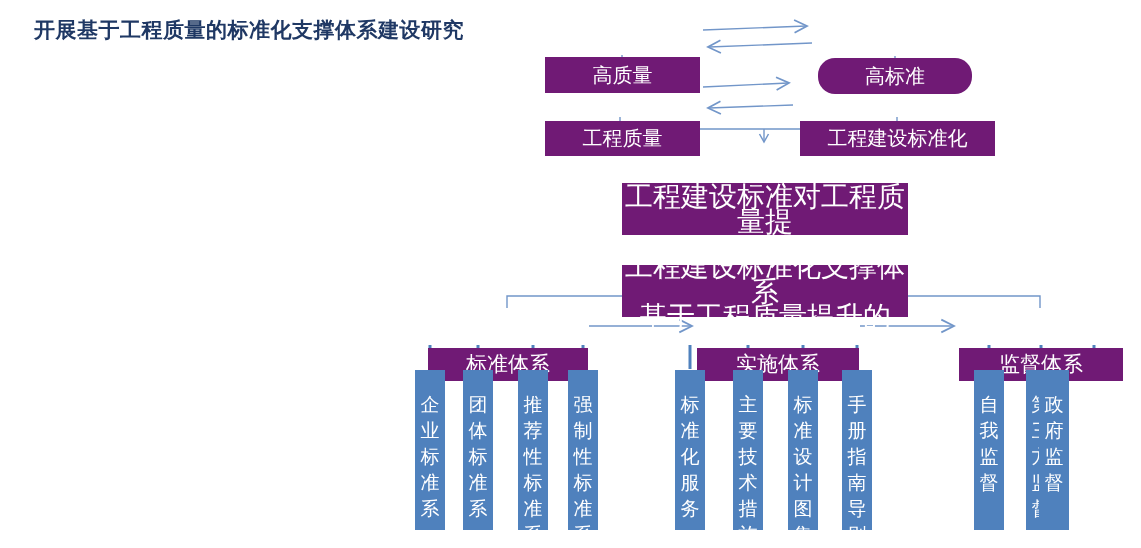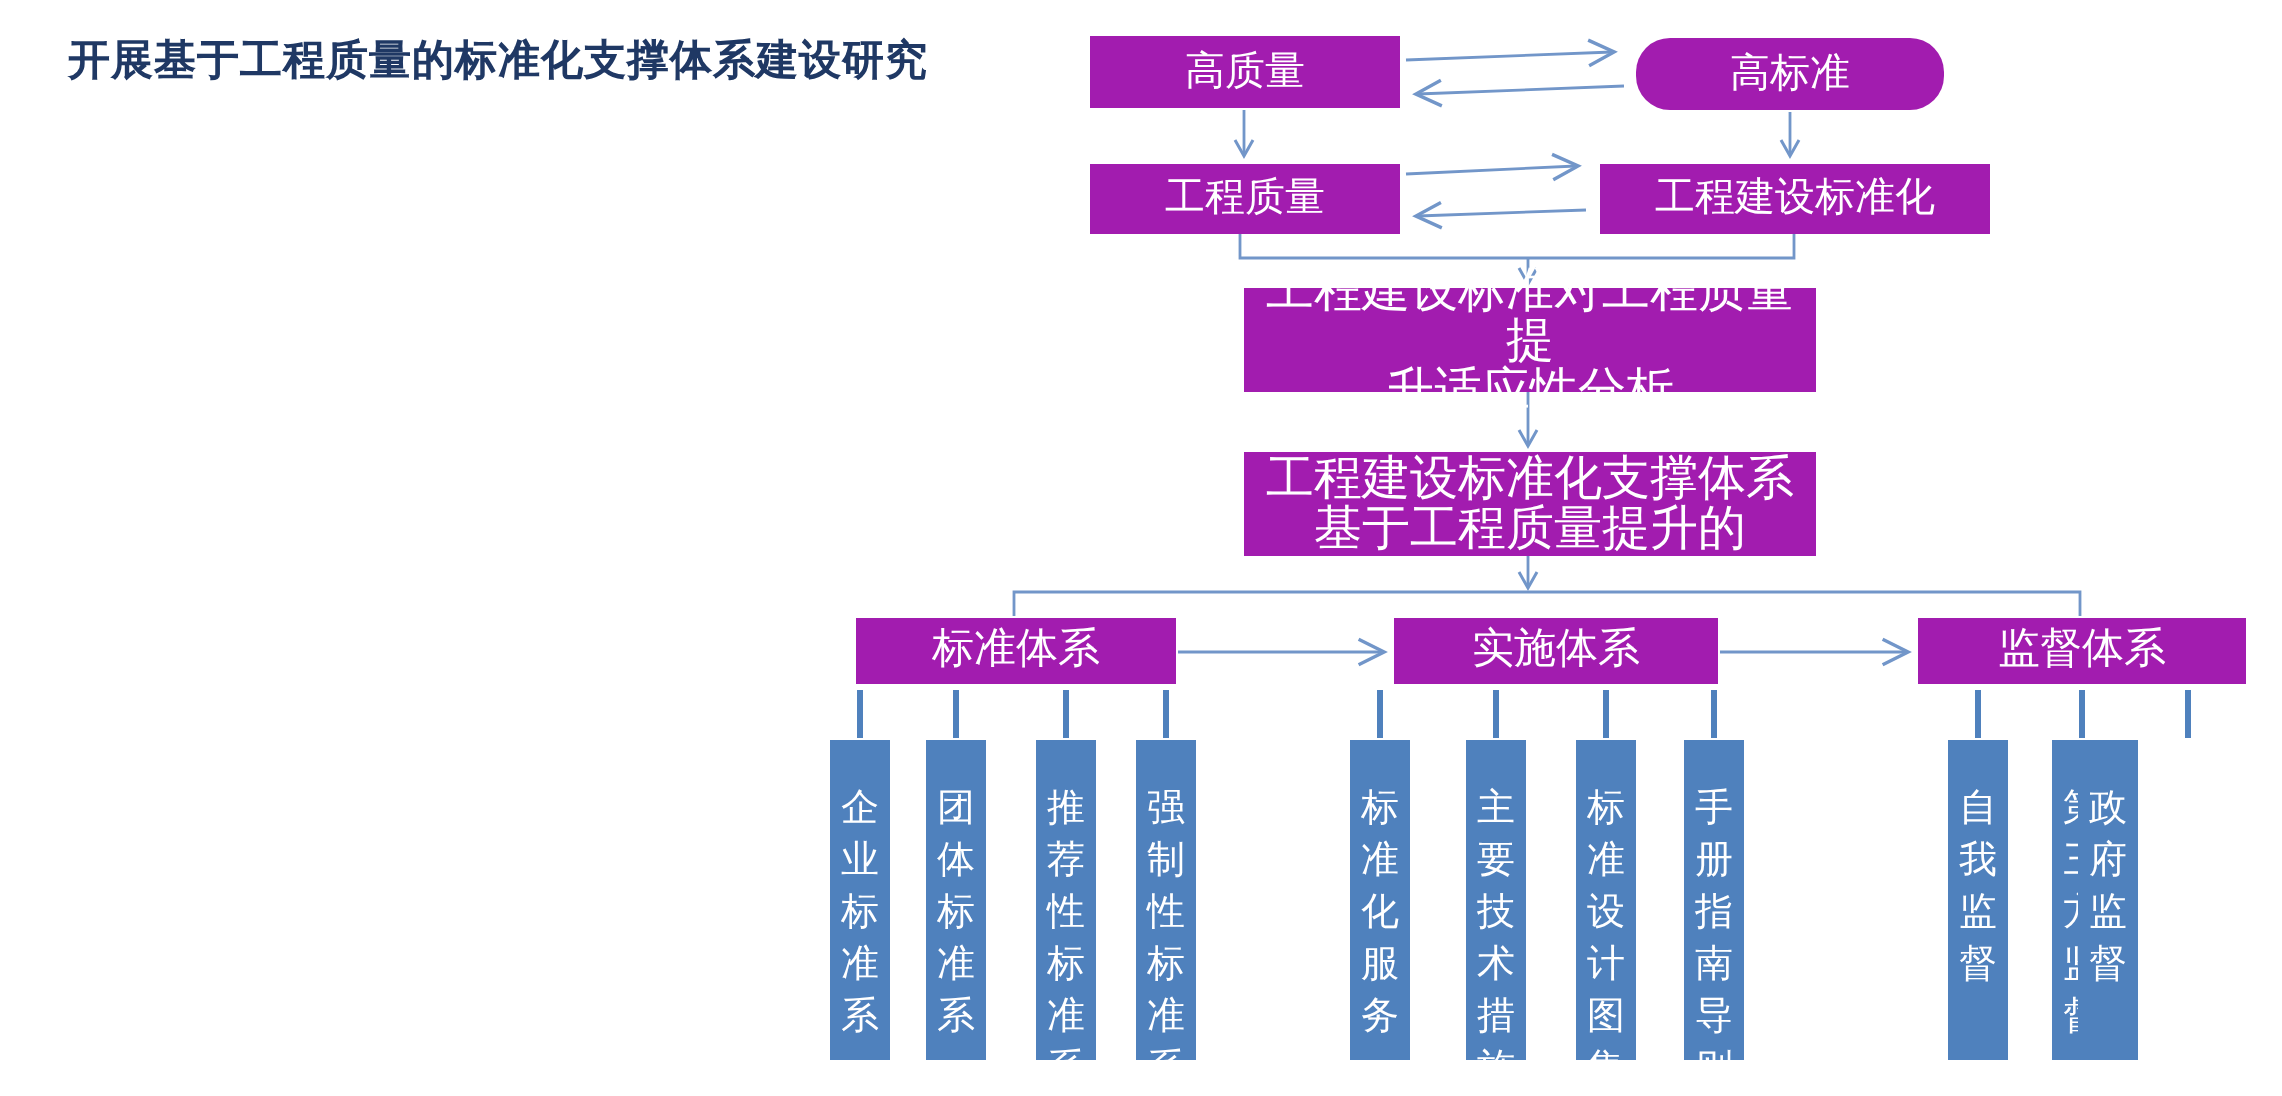--- a/index.html
+++ b/index.html
@@ -6,26 +6,26 @@
   .stage{
     position:relative;width:1141px;height:548px;background:#ffffff;overflow:hidden;
     font-family:"Liberation Sans","DejaVu Sans",sans-serif;
   }
   .conn-layer{position:absolute;left:0;top:0;width:1141px;height:548px;}
   .title{
     position:absolute;left:34px;top:16px;width:480px;
     font-size:21px;font-weight:bold;color:#1F3864;letter-spacing:.5px;
   }
   .box{
-    position:absolute;background:#a21caf;color:#ffffff;
+    position:absolute;background:#701a75;color:#ffffff;
     display:flex;align-items:center;justify-content:center;
-    font-size:20px;text-align:center;line-height:1.25;
+    font-size:20px;text-align:center;line-height:1.25;margin-top:39px;
   }
   .branch{font-size:21px;}
-  .twoline{flex-direction:column;font-size:24px;line-height:25px;}
+  .twoline{flex-direction:column;font-size:28px;line-height:25px;}
   .vbox{
     position:absolute;width:30px;height:160px;background:#4F81BD;color:#ffffff;
     font-size:19px;line-height:26px;text-align:center;
     word-break:break-all;padding-top:22px;box-sizing:border-box;
   }
 </style>
 </head>
 <body>
 
 <div class="stage">
@@ -80,21 +80,20 @@
 
   <div class="title">开展基于工程质量的标准化支撑体系建设研究</div>
 
   <div class="box" style="left:545px;top:18px;width:155px;height:36px;">高质量</div>
   <div class="box" style="left:818px;top:19px;width:154px;height:36px;border-radius:17px;">高标准</div>
   <div class="box" style="left:545px;top:82px;width:155px;height:35px;">工程质量</div>
   <div class="box" style="left:800px;top:82px;width:195px;height:35px;">工程建设标准化</div>
 
   <div class="box twoline" style="left:622px;top:144px;width:286px;height:52px;">
     <div>工程建设标准对工程质量提</div>
-    <div>升适应性分析</div>
   </div>
 
   <div class="box twoline" style="left:622px;top:226px;width:286px;height:52px;">
     <div>工程建设标准化支撑体系</div>
     <div>基于工程质量提升的</div>
   </div>
 
   <div class="box branch" style="left:428px;top:309px;width:160px;height:33px;">标准体系</div>
   <div class="box branch" style="left:697px;top:309px;width:162px;height:33px;">实施体系</div>
   <div class="box branch" style="left:959px;top:309px;width:164px;height:33px;">监督体系</div>

